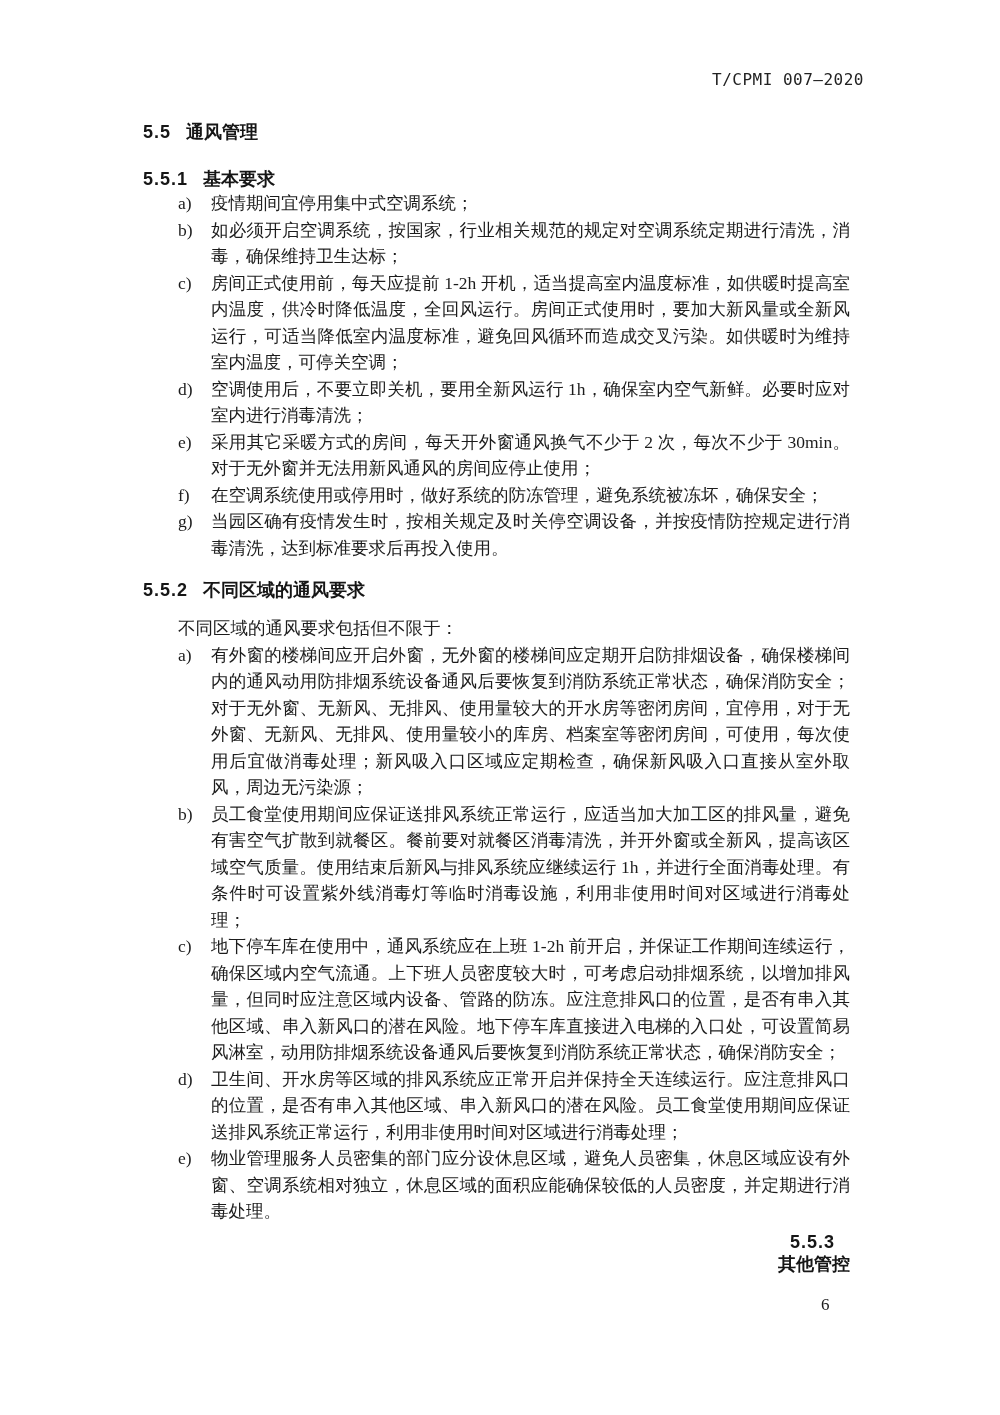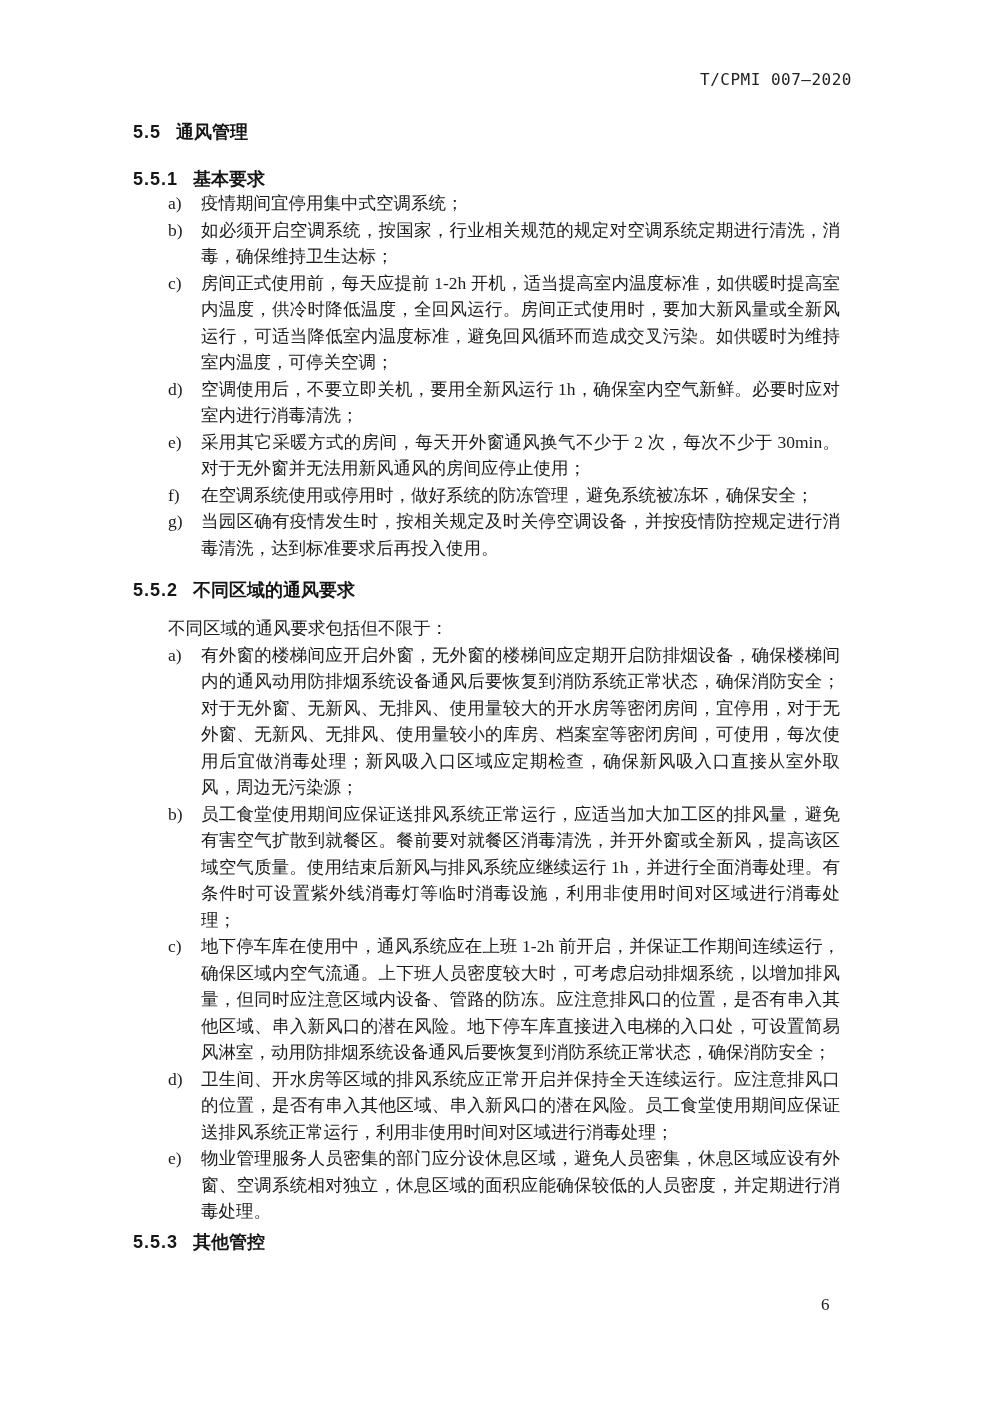--- a/index.html
+++ b/index.html
@@ -12,52 +12,52 @@
     width: 1000px;
     height: 1415px;
     background: #ffffff;
     overflow: hidden;
     font-family: "Liberation Serif", "DejaVu Serif", serif;
     color: #1c1c1c;
   }
   .std-header {
     position: absolute;
     top: 70px;
-    right: 148px;
+    right: 136px;
     font-family: "DejaVu Sans Mono", "Liberation Mono", monospace;
     font-size: 16px;
     font-weight: 500;
     letter-spacing: 0.5px;
     color: #222;
     white-space: nowrap;
   }
   .content {
     position: absolute;
     top: 0;
-    left: 133px;
+    left: 143px;
     width: 707px;
     padding-top: 121px;
   }
   .heading {
     display: flex;
     margin: 0;
     font-family: "Liberation Sans", "DejaVu Sans", sans-serif;
     font-weight: bold;
     font-size: 18px;
     line-height: 22px;
     color: #161616;
   }
   .heading .h-num {
     flex: 0 0 auto;
     margin-right: 15px;
     letter-spacing: 1px;
   }
   .heading.lvl3 { margin-top: 25px; text-align: right; }
   .heading.sec2 { margin-top: 18px; }
-  .heading.sec3 { margin-top: 6px; }
+  .heading.sec3 { margin-top: 6px; flex-direction: column; }
   .intro {
     margin: 16px 0 0 35px;
     font-size: 17.5px;
     line-height: 26.5px;
     color: #1c1c1c;
   }
   .intro.second { margin-top: 14px; }
   .list {
     margin-left: 35px;
   }

